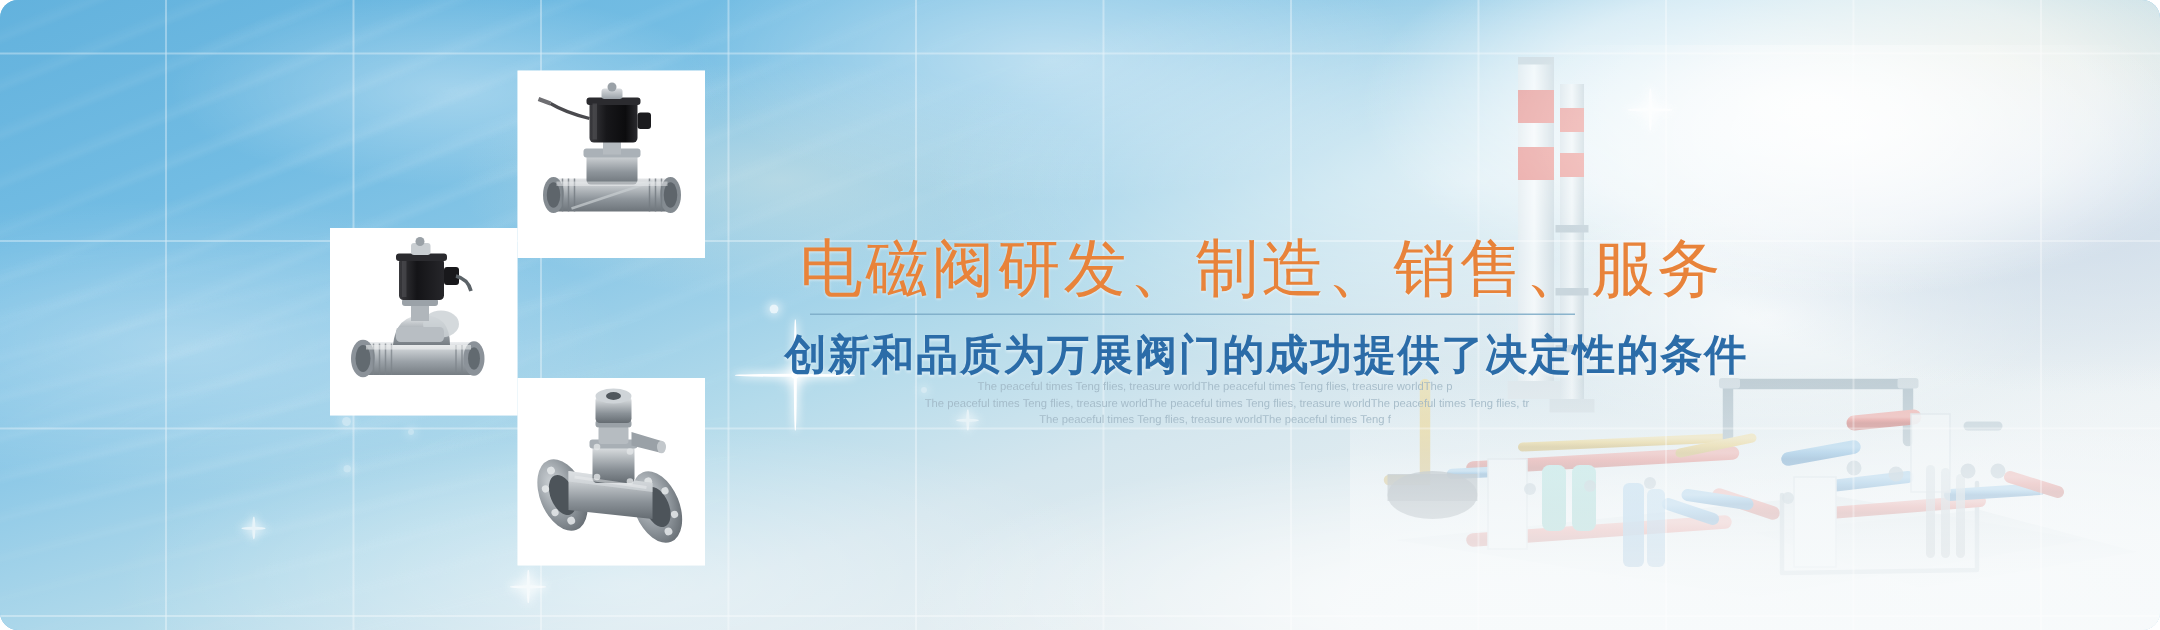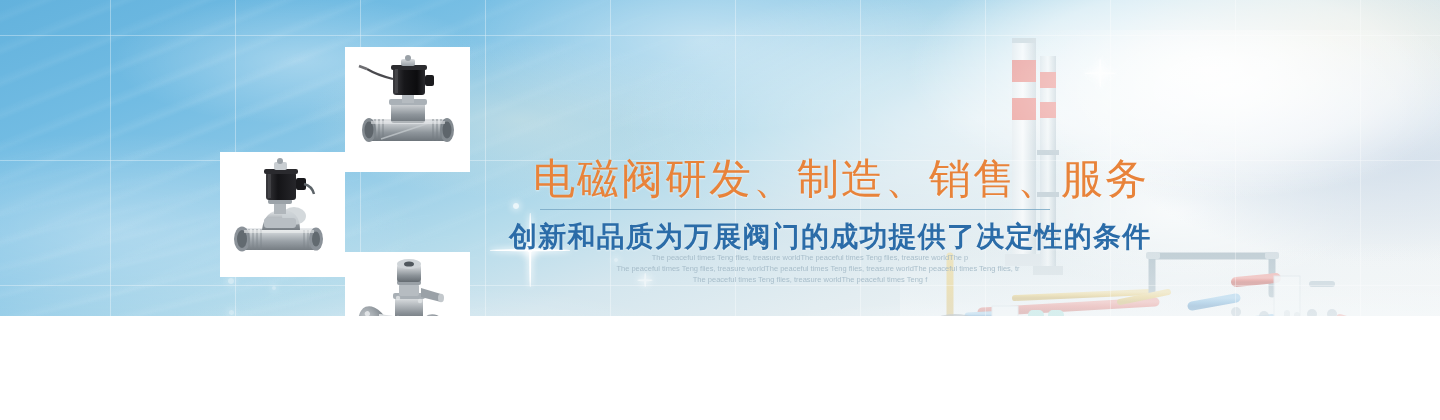--- a/index.html
+++ b/index.html
@@ -1,23 +1,24 @@
 <!DOCTYPE html>
 <html><head>
 <meta charset="utf-8">
 <title>Banner</title>
 <style>
   html,body{margin:0;padding:0;background:#fff;}
   body{font-family:"Liberation Sans","DejaVu Sans",sans-serif;}
 
   .banner{
     position:relative;
-    width:1440px;height:316px;
+    width:1440px;height:420px;
     overflow:hidden;
     background:#6fb8e0;
+    border-radius:12px;
   }
 
   
   .sky-base{
     position:absolute;inset:0;
     background:
       linear-gradient(160deg,
         #63b2dd 0%,
         #72bce3 18%,
         #8ec9e7 34%,
@@ -140,21 +141,21 @@
   }
   .divider{
     position:absolute;
     left:540px;top:209px;
     width:510px;height:1px;
     background:#7aa9c6;
     opacity:.85;
   }
   .subhead{
     position:absolute;
-    left:509px;top:219px;
+    left:523px;top:219px;
     font-size:28px;
     line-height:36px;
     letter-spacing:1.2px;
     font-weight:bold;
     color:#2b6ca8;
     white-space:nowrap;
     text-shadow:0 1px 2px rgba(255,255,255,.5);
     font-family:"DejaVu Sans","Liberation Sans",sans-serif;
   }
   .blurb{

